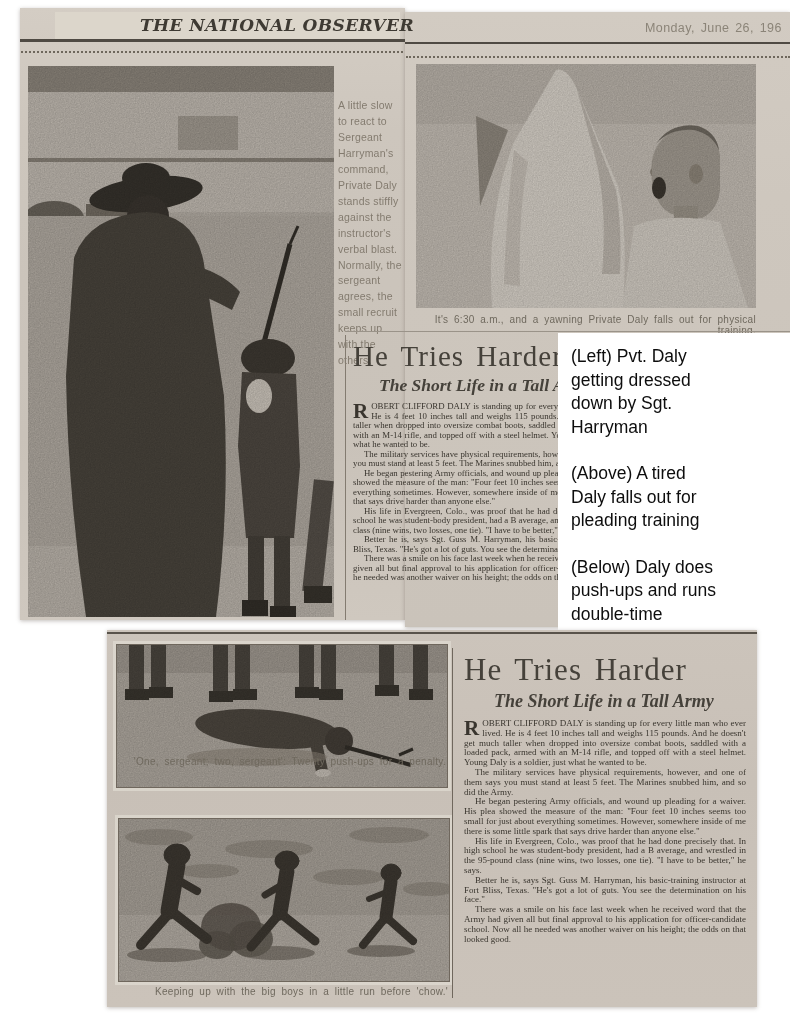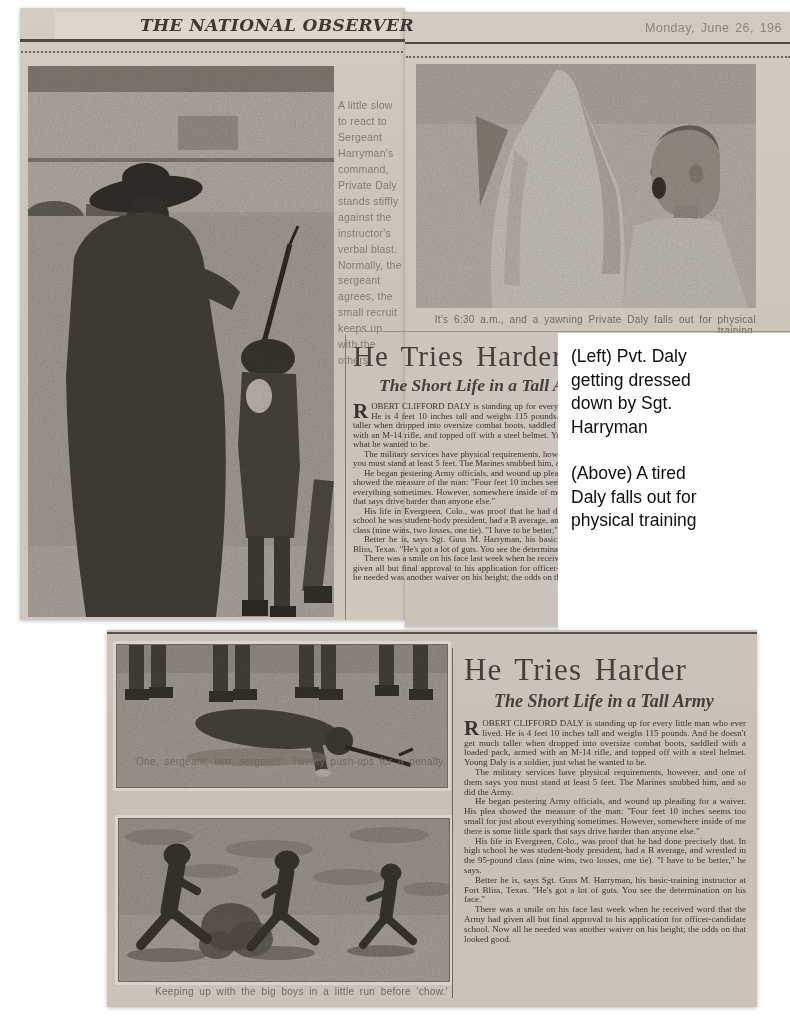--- a/index.html
+++ b/index.html
@@ -161,21 +161,22 @@
       <p>He began pestering Army officials, and wound up pleading for a waiver. His plea showed the measure of the man: "Four feet 10 inches seems too small for just about everything sometimes. However, somewhere inside of me there is some little spark that says drive harder than anyone else."</p>
       <p>His life in Evergreen, Colo., was proof that he had done precisely that. In high school he was student-body president, had a B average, and wrestled in the 95-pound class (nine wins, two losses, one tie). "I have to be better," he says.</p>
       <p>Better he is, says Sgt. Guss M. Harryman, his basic-training instructor at Fort Bliss, Texas. "He's got a lot of guts. You see the determination on his face."</p>
       <p>There was a smile on his face last week when he received word that the Army had given all but final approval to his application for officer-candidate school. Now all he needed was another waiver on his height; the odds on that looked good.</p>
     </div>
   </div>
 
   <div class="abs white-note">
     <div class="note-text">
       <p>(Left) Pvt. Daly getting dressed down by Sgt. Harryman</p>
-      <p>(Above) A tired Daly falls out for physical training</p>
+      <p>(Above) A tired Daly falls out for pleading training</p>
+      <p>(Below) Daly does push-ups and runs double-time</p>
     </div>
   </div>
 
   <div class="clip bottom-clip"></div>
   <div class="abs bclip-toprule"></div>
 
   <div class="photo framed" style="left:116px;top:644px;width:330px;height:142px;">
     <svg width="330" height="142" viewBox="0 0 330 142">
       <defs>
         <filter id="g3">

